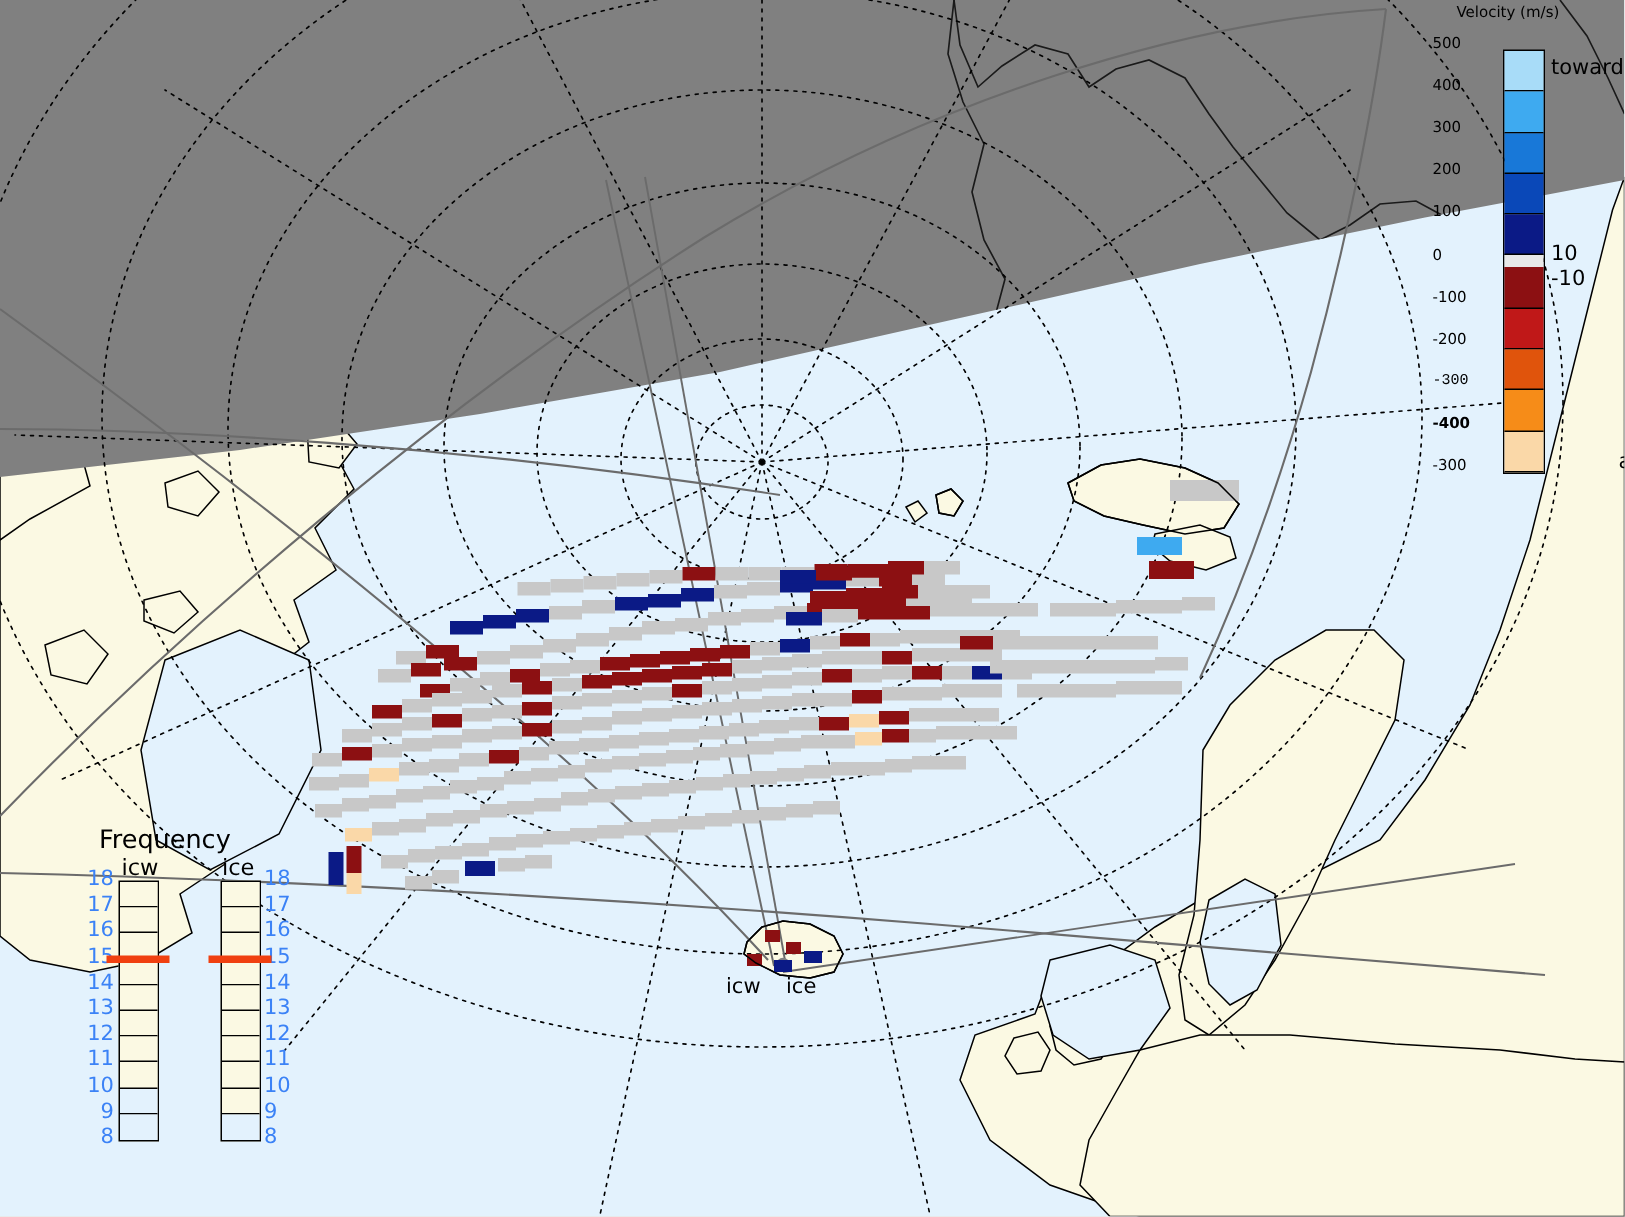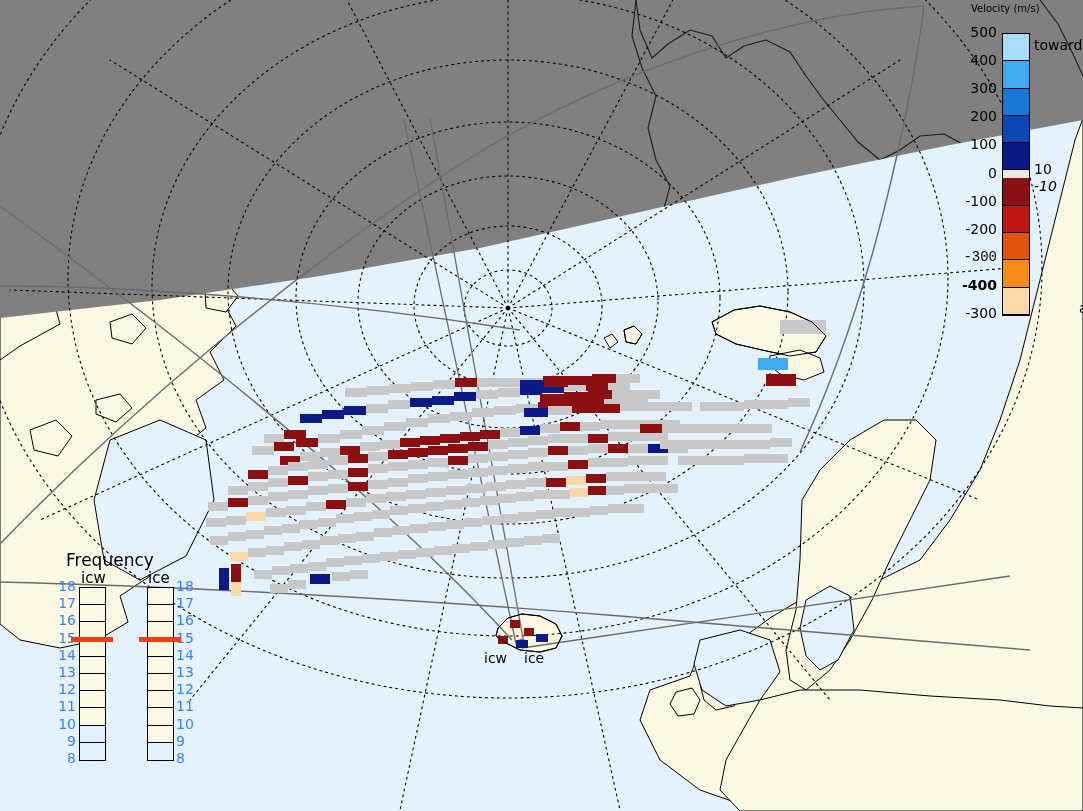--- a/index.html
+++ b/index.html
@@ -55,24 +55,24 @@
     box-sizing: content-box;
     z-index: 38;
   }
   .cb-band {
     width: 100%;
     box-sizing: border-box;
   }
   .cb-tick {
     position: absolute;
     right: 0;
-    font-size: 14px;
+    font-size: 10px;
     color: #000000;
     white-space: nowrap;
-    text-align: right;
+    text-align: left;
     z-index: 40;
   }
   .cb-side {
     position: absolute;
     font-size: 14px;
     color: #000000;
     white-space: nowrap;
     z-index: 40;
   }
   .freq-title {
@@ -602,21 +602,21 @@
         <div class="cb-tick" style="top: 164.5px; left: 955px; width: 42px;">0</div>
         <div class="cb-tick" style="top: 192.6px; left: 955px; width: 42px;">-100</div>
         <div class="cb-tick" style="top: 220.7px; left: 955px; width: 42px;">-200</div>
         <div class="cb-tick" style="top: 248.8px; left: 955px; width: 42px; font-family: Liberation Mono, monospace;">-300</div>
         <div class="cb-tick" style="top: 276.9px; left: 955px; width: 42px; font-weight: bold;">-400</div>
         <div class="cb-tick" style="top: 305px; left: 955px; width: 42px;">-300</div>
       </div>
     <div class="cb-side" id="cb-toward" style="left:1034px; top:37px;">toward</div>
     <div class="cb-side" id="cb-away" style="left:1034px; top:300px;padding-left:45px;">away</div>
     <div class="cb-side" id="cb-p10" style="left:1034px; top:161px;">10</div>
-    <div class="cb-side" id="cb-n10" style="left:1034px; top:178px;font-style:italic;">-10</div>
+    <div class="cb-side" id="cb-n10" style="left:1034px; top:178px;">-10</div>
 
     <div class="freq-title">Frequency</div>
     <div class="freq-sub" style="left:81px; top:569px;">icw</div>
     <div class="freq-sub" style="left:148px; top:569px;">ice</div>
     <div id="freq-legend">
         <div class="freq-bar" style="left: 79px; top: 587px;">
           <div class="freq-seg" style="height: 17.2px; background: rgb(251, 249, 227);"></div>
           <div class="freq-seg" style="height: 17.2px; background: rgb(251, 249, 227);"></div>
           <div class="freq-seg" style="height: 17.2px; background: rgb(251, 249, 227);"></div>
           <div class="freq-seg" style="height: 17.2px; background: rgb(251, 249, 227);"></div>

